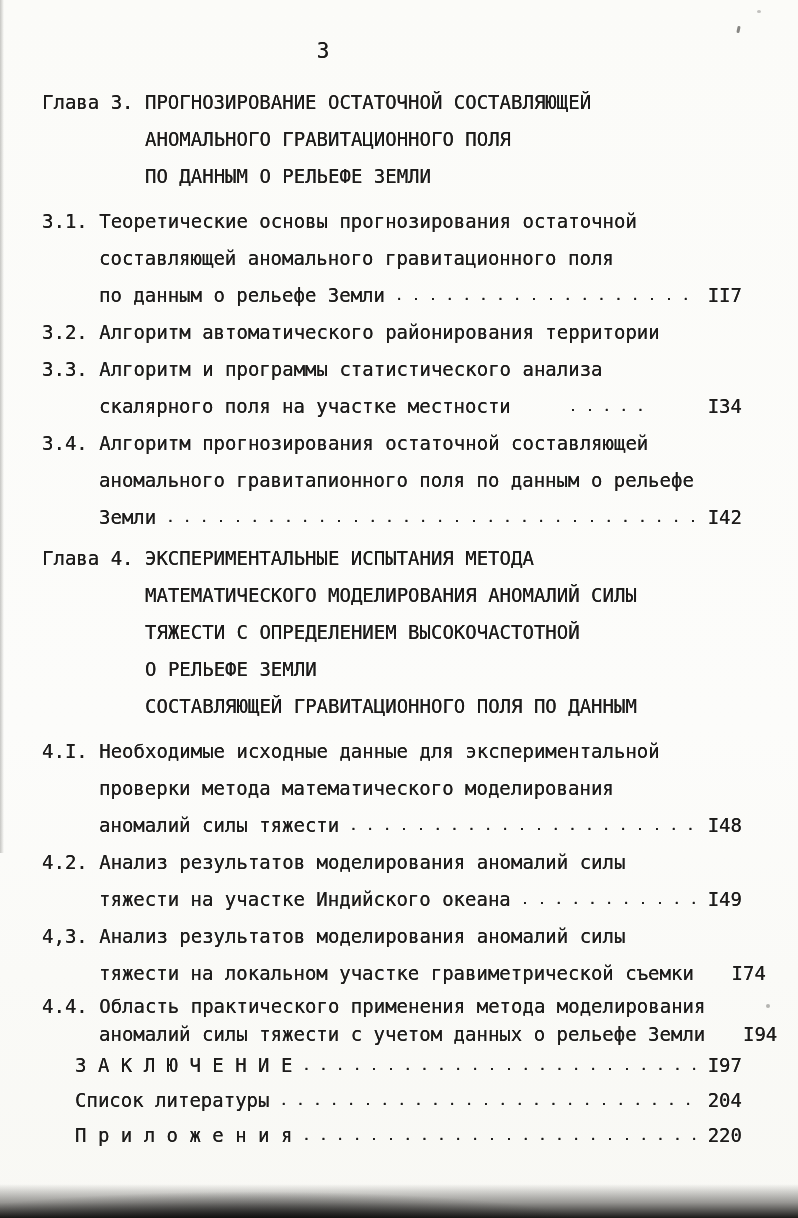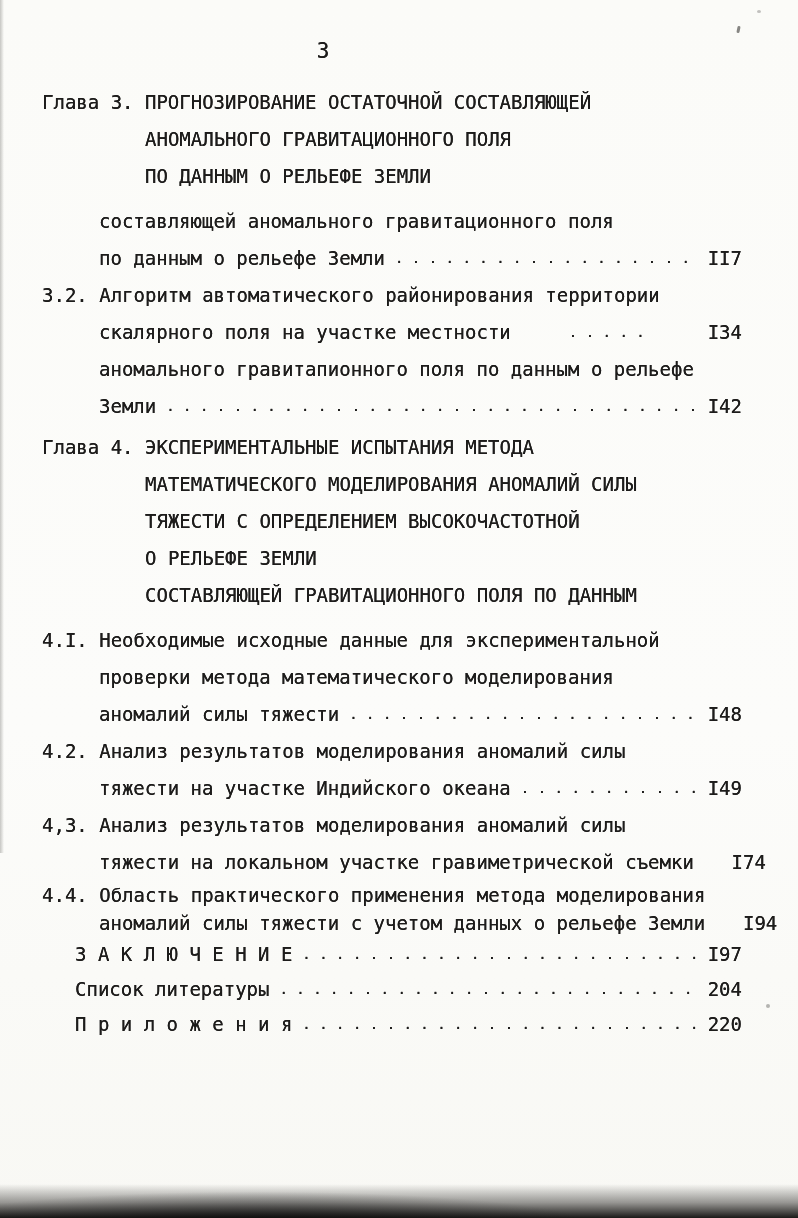--- a/index.html
+++ b/index.html
@@ -87,30 +87,33 @@
 
 <div class="page">
   <div class="page-number-row">3</div>
   <div class="toc">
       <div class="entry chapter">
         <div class="line"><span class="num">Глава 3. </span><span class="txt">ПРОГНОЗИРОВАНИЕ ОСТАТОЧНОЙ СОСТАВЛЯЮЩЕЙ</span></div>
         <div class="line" style="padding-left: 103px;"><span class="txt">АНОМАЛЬНОГО ГРАВИТАЦИОННОГО ПОЛЯ</span></div>
         <div class="line" style="padding-left: 103px;"><span class="txt">ПО ДАННЫМ О РЕЛЬЕФЕ ЗЕМЛИ</span></div>
       </div>
       <div class="entry section">
+        <div class="line"><span class="num">3.1. </span><span class="txt">Теоретические основы прогнозирования остаточной</span></div>
         <div class="line" style="padding-left: 57px;"><span class="txt">составляющей аномального гравитационного поля</span></div>
         <div class="line" style="padding-left: 57px;"><span class="txt">по данным о рельефе Земли</span><span class="leader">. . . . . . . . . . . . . . . . . . . . . . . . . . . . . . . . . . . . . . . . . . . . . . . . . . . . . . . . . . . . . . . . . . . . . . . . . . . . . . . . </span><span class="pagenum">II7</span></div>
       </div>
       <div class="entry section">
         <div class="line"><span class="num">3.2. </span><span class="txt">Алгоритм автоматического районирования территории</span></div>
       </div>
       <div class="entry section">
+        <div class="line"><span class="num">3.3. </span><span class="txt">Алгоритм и программы статистического анализа</span></div>
         <div class="line" style="padding-left: 57px; gap: 48px;"><span class="txt">скалярного поля на участке местности</span><span class="leader">. . . . . . . . . . . . . . . . . . . . . . . . . . . . . . . . . . . . . . . . . . . . . . . . . . . . . . . . . . . . . . . . . . . . . . . . . . . . . . . . </span><span class="pagenum">I34</span></div>
       </div>
       <div class="entry section">
+        <div class="line"><span class="num">3.4. </span><span class="txt">Алгоритм прогнозирования остаточной составляющей</span></div>
         <div class="line" style="padding-left: 57px;"><span class="txt">аномального гравитапионного поля по данным о рельефе</span></div>
         <div class="line" style="padding-left: 57px;"><span class="txt">Земли</span><span class="leader">. . . . . . . . . . . . . . . . . . . . . . . . . . . . . . . . . . . . . . . . . . . . . . . . . . . . . . . . . . . . . . . . . . . . . . . . . . . . . . . . </span><span class="pagenum">I42</span></div>
       </div>
       <div class="entry chapter">
         <div class="line"><span class="num">Глава 4. </span><span class="txt">ЭКСПЕРИМЕНТАЛЬНЫЕ ИСПЫТАНИЯ МЕТОДА</span></div>
         <div class="line" style="padding-left: 103px;"><span class="txt">МАТЕМАТИЧЕСКОГО МОДЕЛИРОВАНИЯ АНОМАЛИЙ СИЛЫ</span></div>
         <div class="line" style="padding-left: 103px;"><span class="txt">ТЯЖЕСТИ С ОПРЕДЕЛЕНИЕМ ВЫСОКОЧАСТОТНОЙ</span></div>
         <div class="line" style="padding-left: 103px;"><span class="txt">О РЕЛЬЕФЕ ЗЕМЛИ</span></div>
         <div class="line" style="padding-left: 103px;"><span class="txt">СОСТАВЛЯЮЩЕЙ ГРАВИТАЦИОННОГО ПОЛЯ ПО ДАННЫМ</span></div>
       </div>

